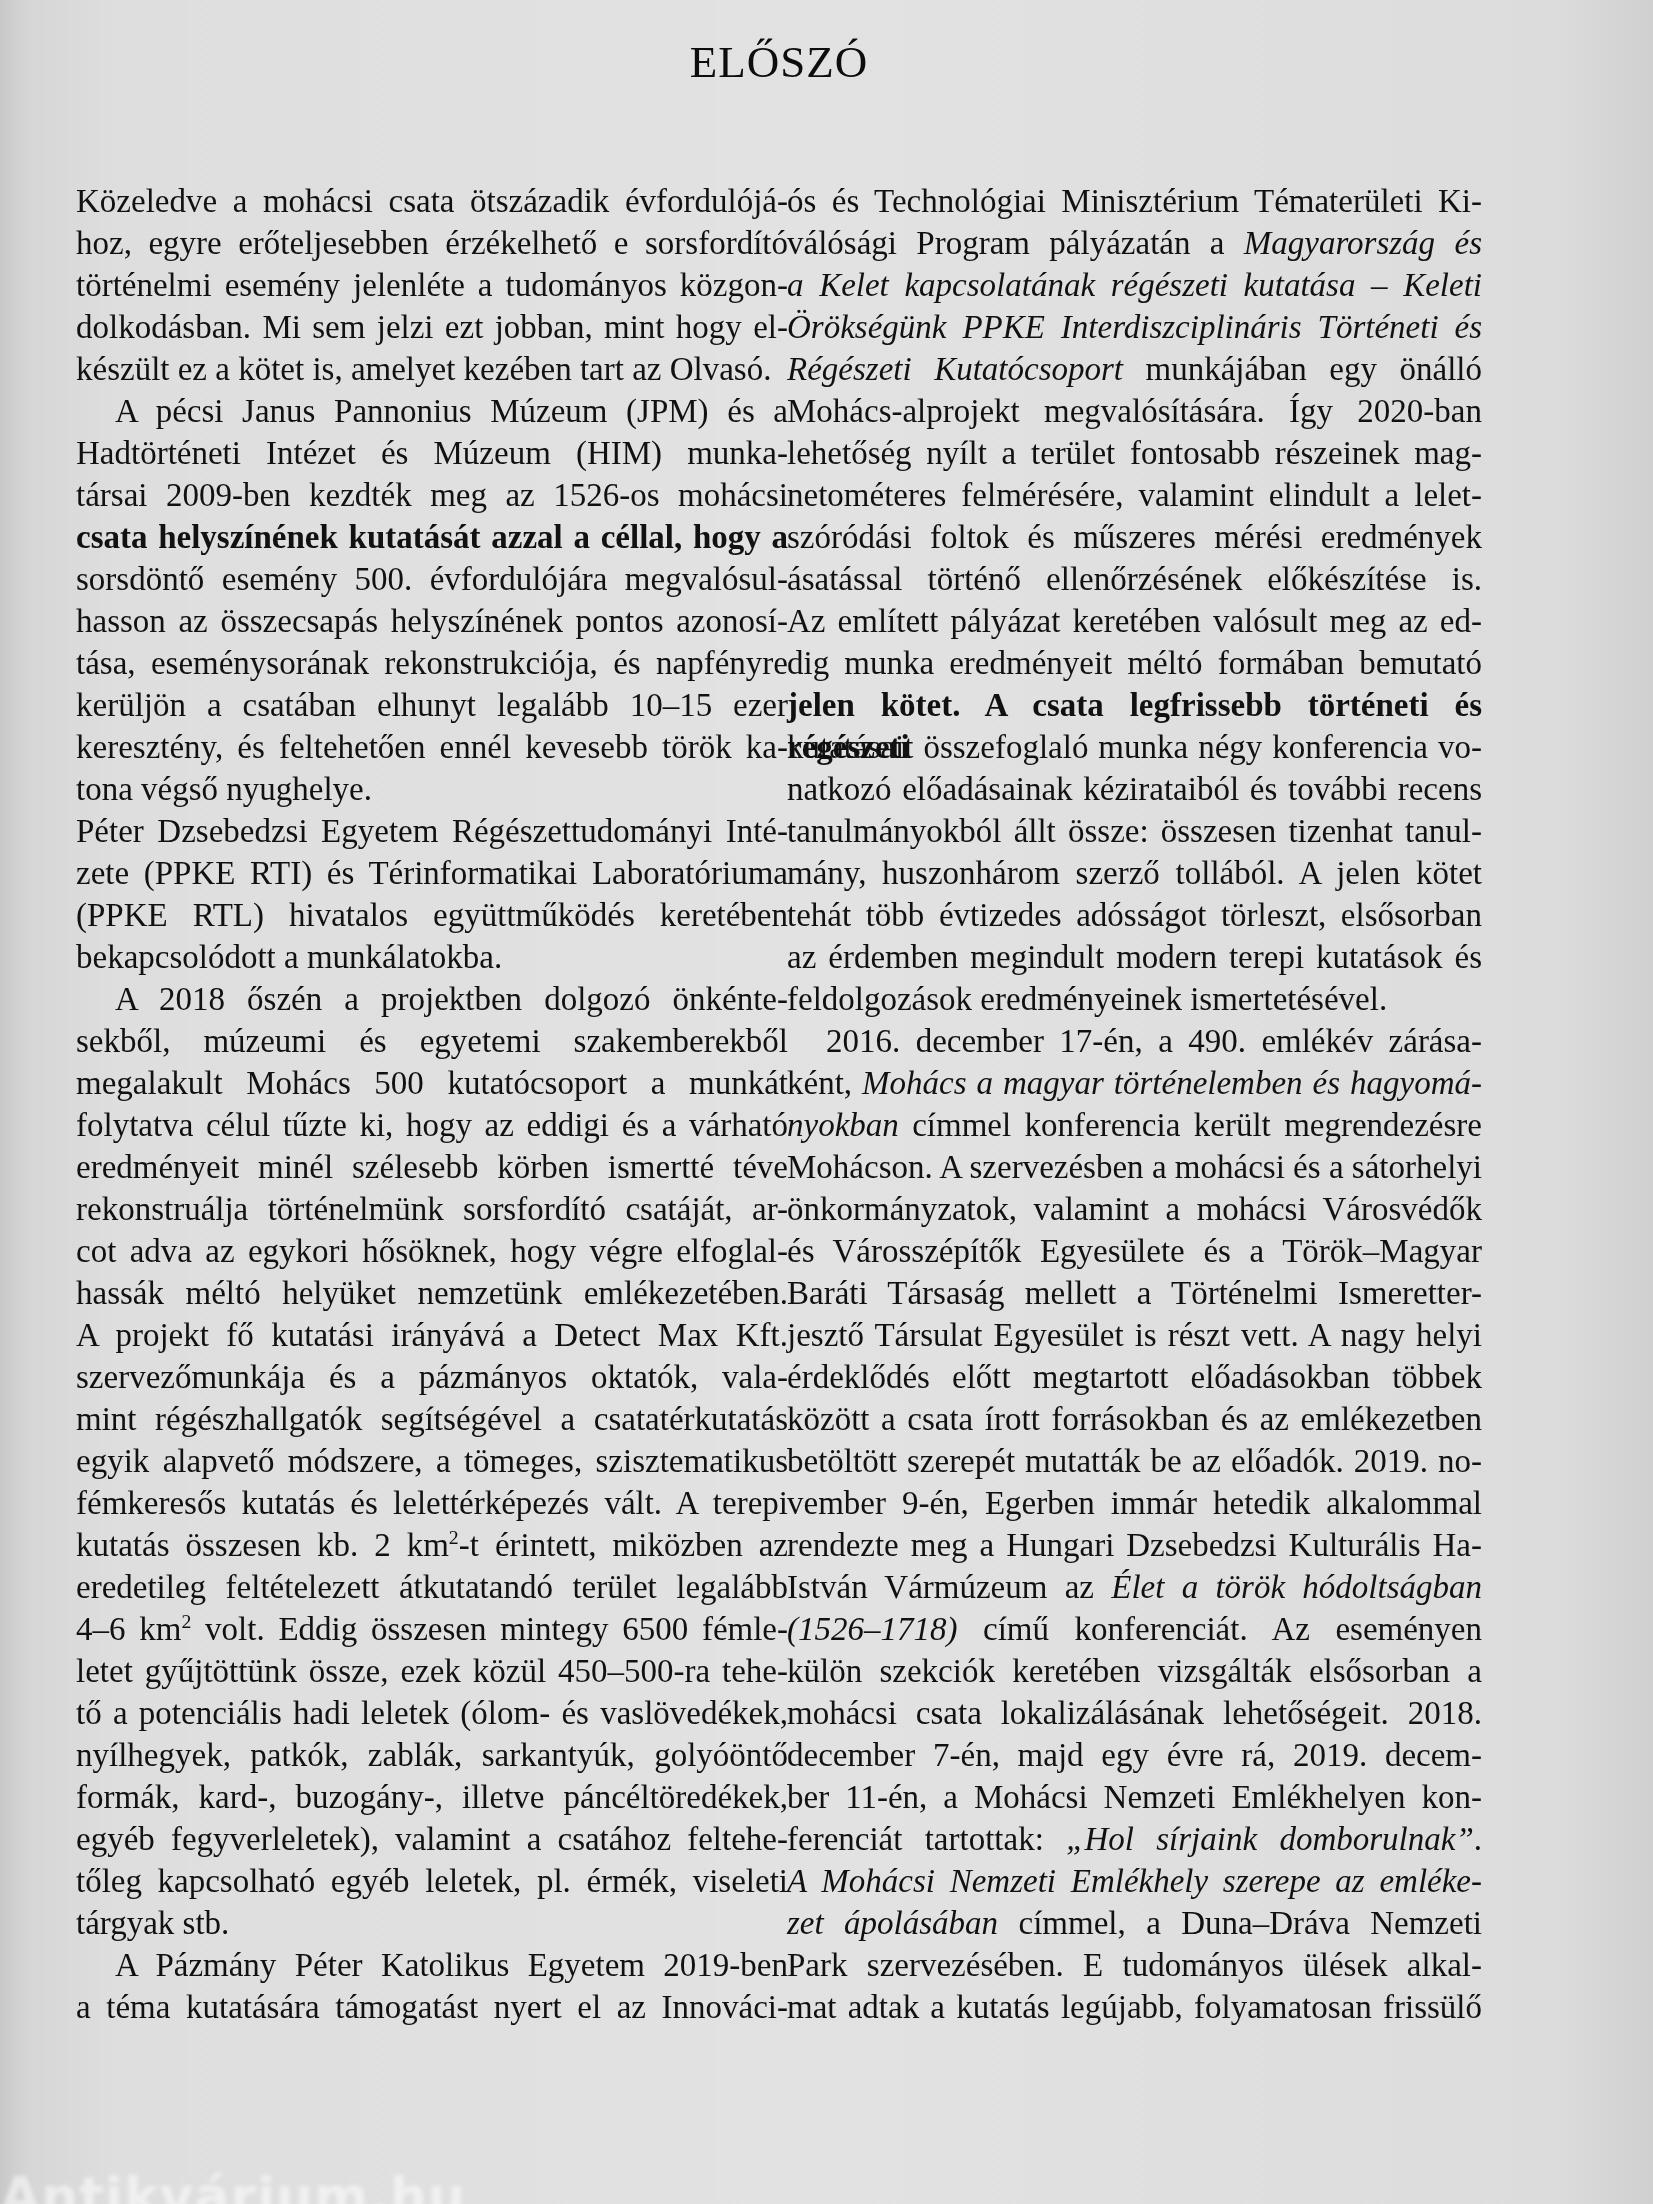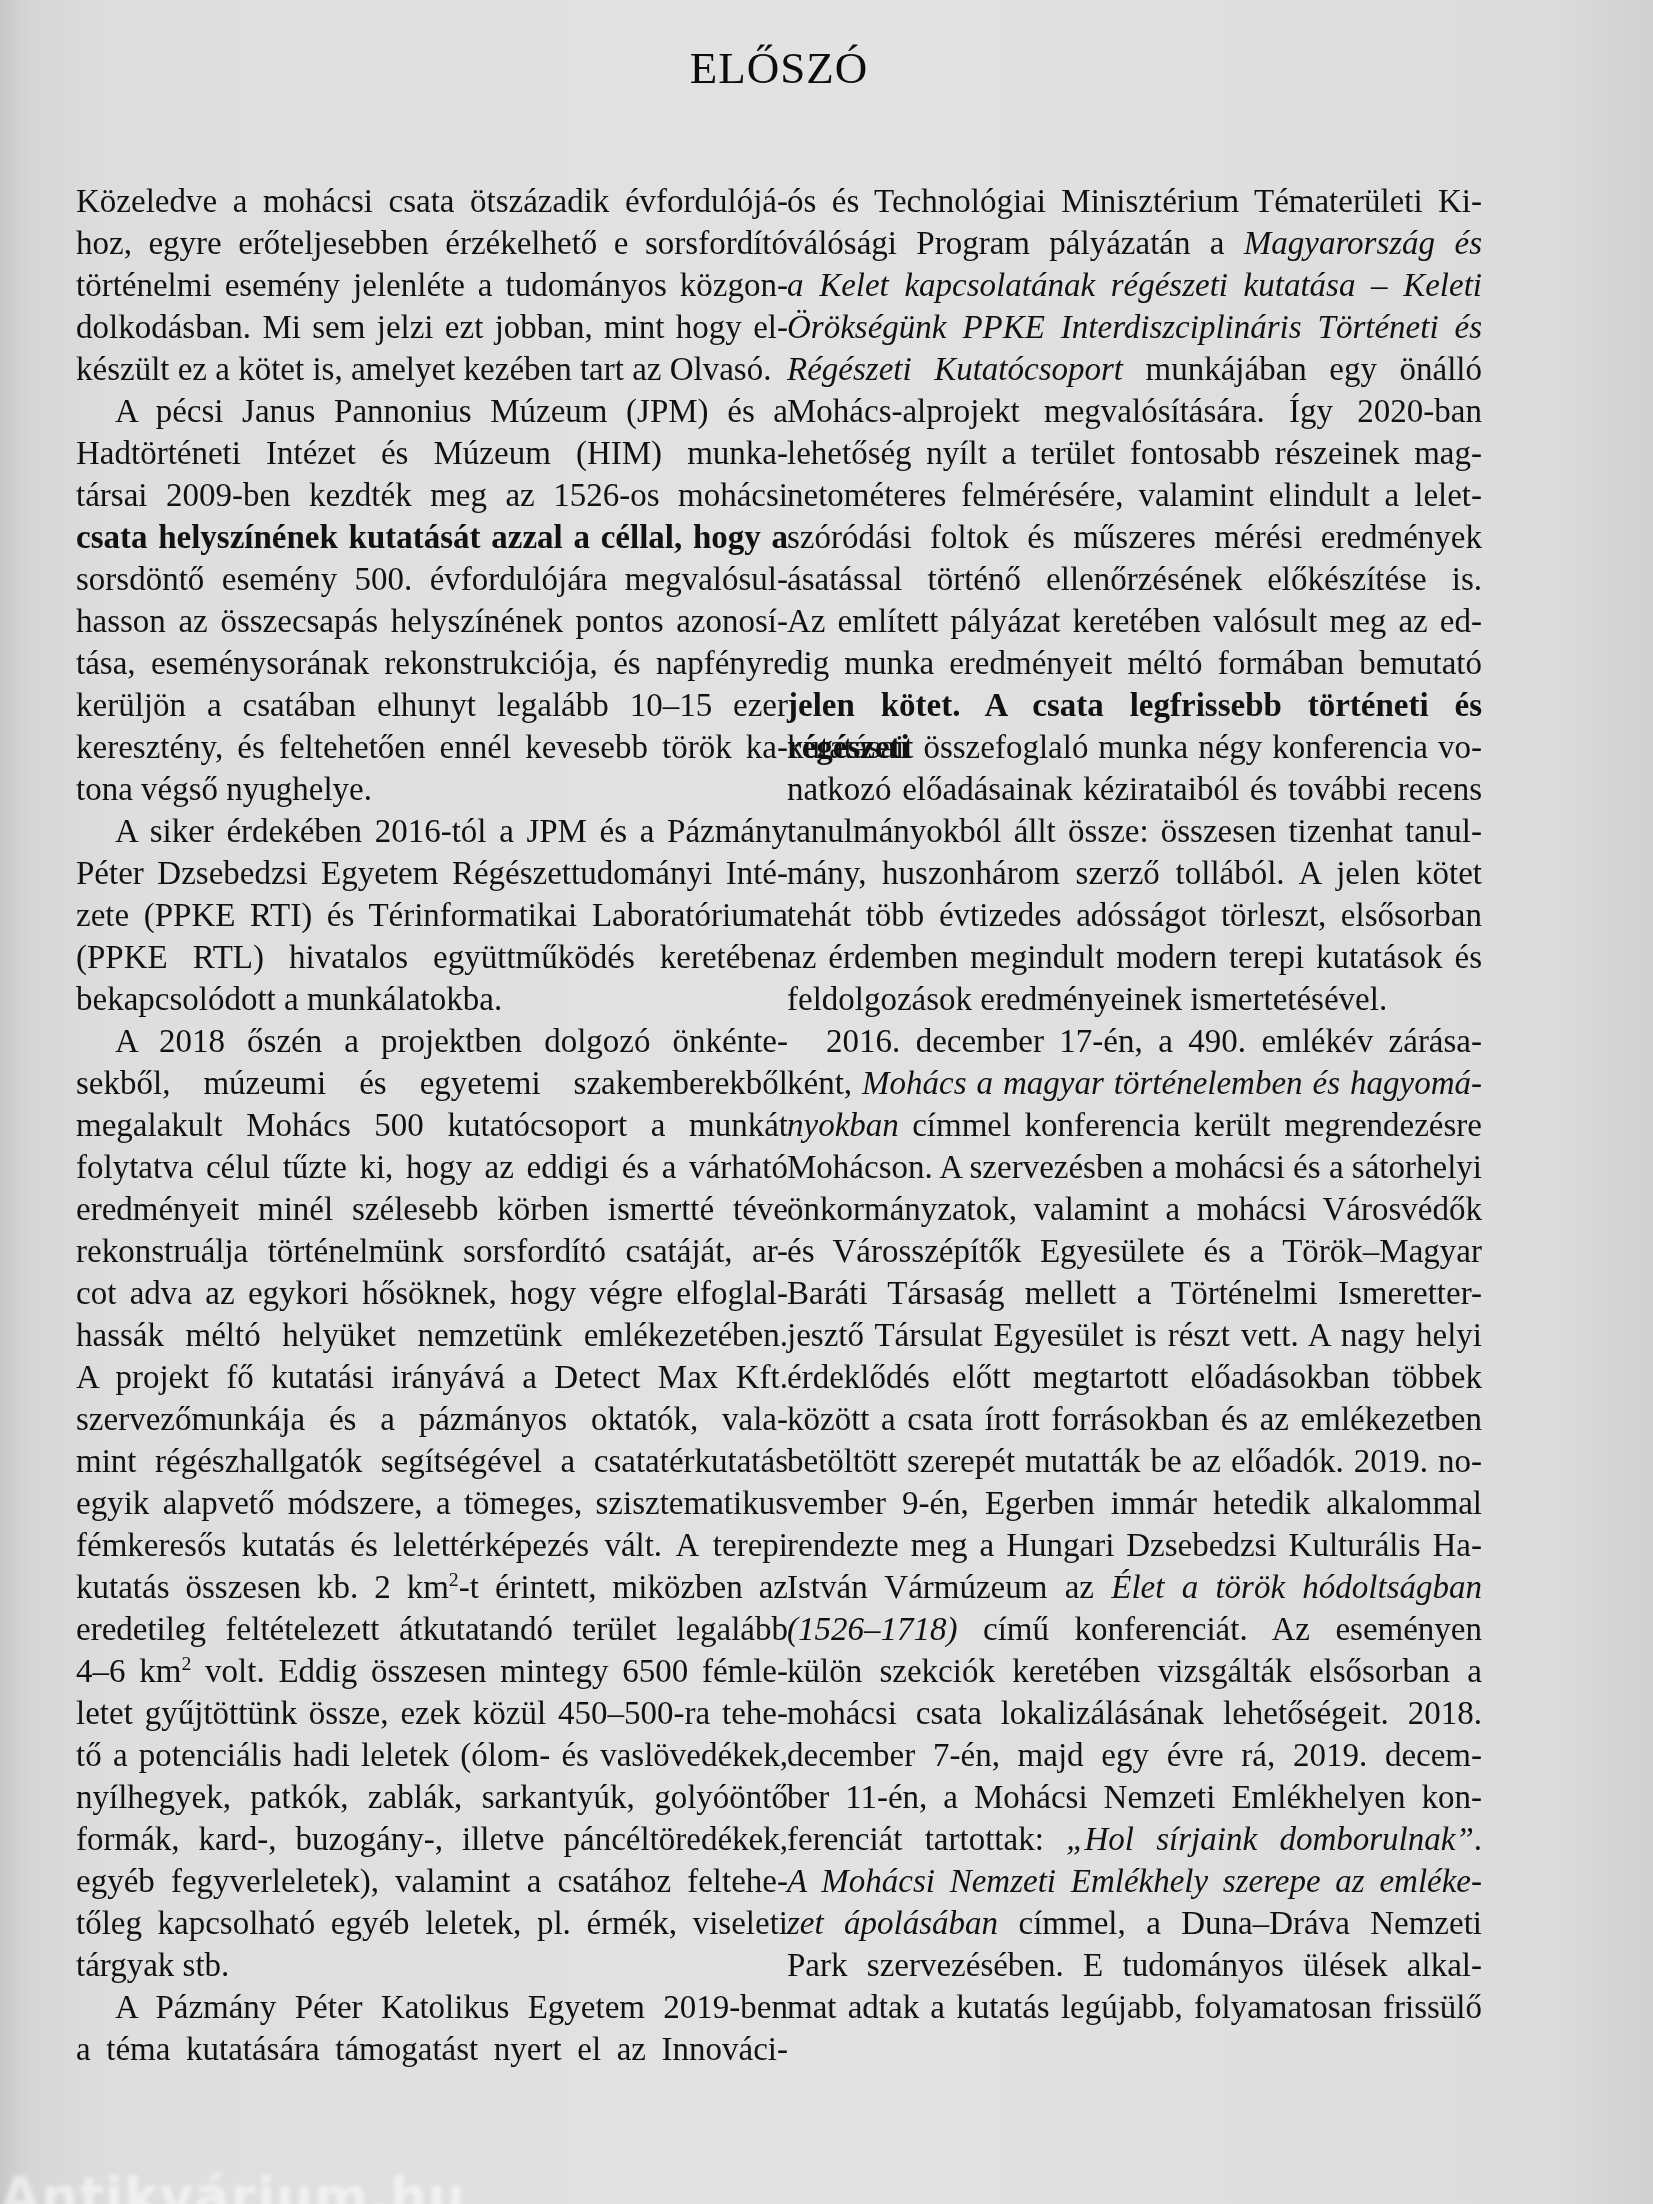--- a/index.html
+++ b/index.html
@@ -15,21 +15,21 @@
       font-family: "Liberation Serif", "DejaVu Serif", serif;
       color: #111;
     }
     .page {
       position: absolute;
       left: 0; top: 0;
       width: 1654px; height: 2205px;
     }
     .title {
       position: absolute;
-      top: 42px;
+      top: 36px;
       left: 0;
       width: 1558px;
       text-align: center;
       font-size: 45px;
       letter-spacing: 1px;
       color: #0d0d0d;
       margin: 0;
       font-weight: normal;
     }
     .col {
@@ -90,21 +90,20 @@
       <div class="line indent" style="white-space: normal;"><span>A pécsi Janus Pannonius Múzeum (JPM) és a</span></div>
       <div class="line" style="white-space: normal;"><span>Hadtörténeti Intézet és Múzeum (HIM) munka-</span></div>
       <div class="line" style="white-space: normal;"><span>társai 2009-ben kezdték meg az 1526-os mohácsi</span></div>
       <div class="line" style="white-space: normal; font-weight: bold;"><span>csata helyszínének kutatását azzal a céllal, hogy a</span></div>
       <div class="line" style="white-space: normal;"><span>sorsdöntő esemény 500. évfordulójára megvalósul-</span></div>
       <div class="line" style="white-space: normal;"><span>hasson az összecsapás helyszínének pontos azonosí-</span></div>
       <div class="line" style="white-space: normal;"><span>tása, eseménysorának rekonstrukciója, és napfényre</span></div>
       <div class="line" style="white-space: normal;"><span>kerüljön a csatában elhunyt legalább 10–15 ezer</span></div>
       <div class="line" style="white-space: normal;"><span>keresztény, és feltehetően ennél kevesebb török ka-</span></div>
       <div class="line last" style="white-space: normal;"><span>tona végső nyughelye.</span></div>
-      <div class="line indent" style="white-space: normal;"><span>A siker érdekében 2016-tól a JPM és a Pázmány</span></div>
       <div class="line" style="white-space: normal;"><span>Péter Dzsebedzsi Egyetem Régészettudományi Inté-</span></div>
       <div class="line" style="white-space: normal;"><span>zete (PPKE RTI) és Térinformatikai Laboratóriuma</span></div>
       <div class="line" style="white-space: normal;"><span>(PPKE RTL) hivatalos együttműködés keretében</span></div>
       <div class="line last" style="white-space: normal;"><span>bekapcsolódott a munkálatokba.</span></div>
       <div class="line indent" style="white-space: normal;"><span>A 2018 őszén a projektben dolgozó önkénte-</span></div>
       <div class="line" style="white-space: normal;"><span>sekből, múzeumi és egyetemi szakemberekből</span></div>
       <div class="line" style="white-space: normal;"><span>megalakult Mohács 500 kutatócsoport a munkát</span></div>
       <div class="line" style="white-space: normal;"><span>folytatva célul tűzte ki, hogy az eddigi és a várható</span></div>
       <div class="line" style="white-space: normal;"><span>eredményeit minél szélesebb körben ismertté téve</span></div>
       <div class="line" style="white-space: normal;"><span>rekonstruálja történelmünk sorsfordító csatáját, ar-</span></div>

